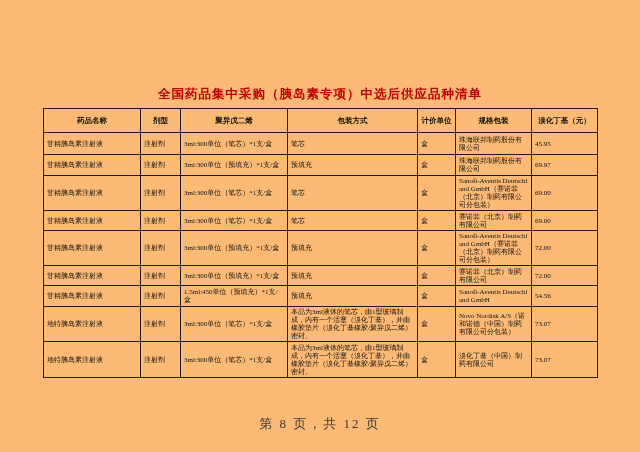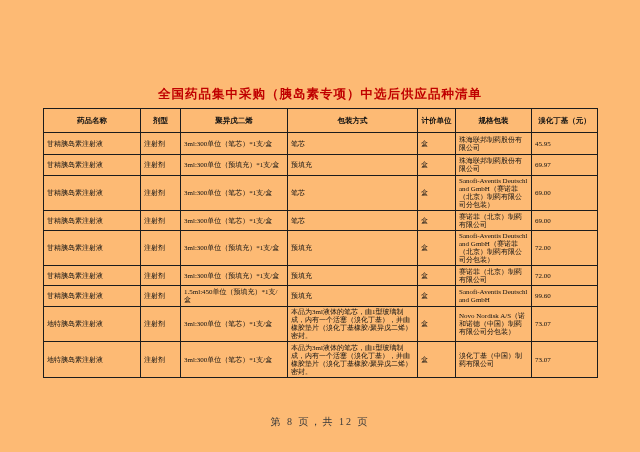--- a/index.html
+++ b/index.html
@@ -38,21 +38,21 @@
   .drug-table tbody tr:nth-child(2) { height:21px; }
   .drug-table tbody tr:nth-child(3) { height:30px; }
   .drug-table tbody tr:nth-child(4) { height:20px; }
   .drug-table tbody tr:nth-child(5) { height:30px; }
   .drug-table tbody tr:nth-child(6) { height:20px; }
   .drug-table tbody tr:nth-child(7) { height:21px; }
   .drug-table tbody tr:nth-child(8) { height:34px; }
   .drug-table tbody tr:nth-child(9) { height:36px; }
   .page-footer {
     position:absolute; top:415px; left:0; width:640px;
-    text-align:center; font-size:10px; color:#3a3a3a; letter-spacing:2px;
+    text-align:center; font-size:13px; color:#3a3a3a; letter-spacing:2px;
   }
 </style>
 </head>
 <body>
 
 <div class="page">
 
   <div class="doc-title" style="color: rgb(192, 0, 0);">全国药品集中采购（胰岛素专项）中选后供应品种清单</div>
 
   <table class="drug-table">
@@ -131,21 +131,21 @@
           <td>赛诺菲（北京）制药有限公司</td>
           <td class="center">72.00</td>
         </tr>
         <tr>
           <td>甘精胰岛素注射液</td>
           <td class="center">注射剂</td>
           <td>1.5ml:450单位（预填充）*1支/盒</td>
           <td>预填充</td>
           <td class="center">盒</td>
           <td>Sanofi-Aventis Deutschland GmbH</td>
-          <td class="center">99.60</td>
+          <td class="center">54.56</td>
         </tr>
         <tr>
           <td>地特胰岛素注射液</td>
           <td class="center">注射剂</td>
           <td>3ml:300单位（笔芯）*1支/盒</td>
           <td>本品为3ml液体的笔芯，由1型玻璃制成，内有一个活塞（溴化丁基），并由橡胶垫片（溴化丁基橡胶/聚异戊二烯）密封。</td>
           <td class="center">盒</td>
           <td>Novo Nordisk A/S（诺和诺德（中国）制药有限公司分包装）</td>
           <td class="center">73.07</td>
         </tr>

